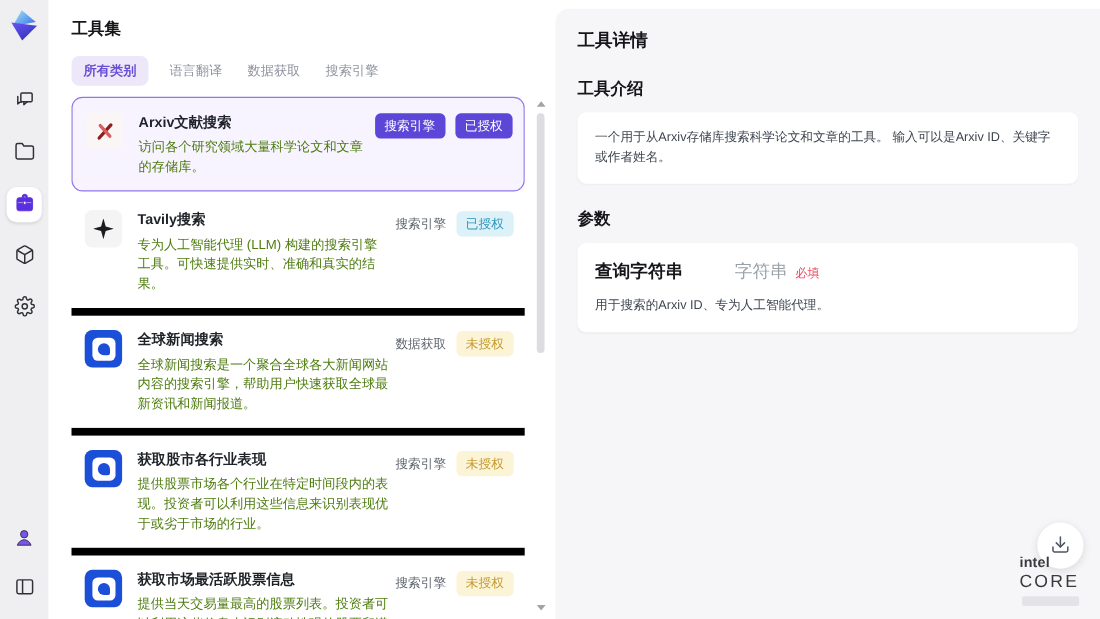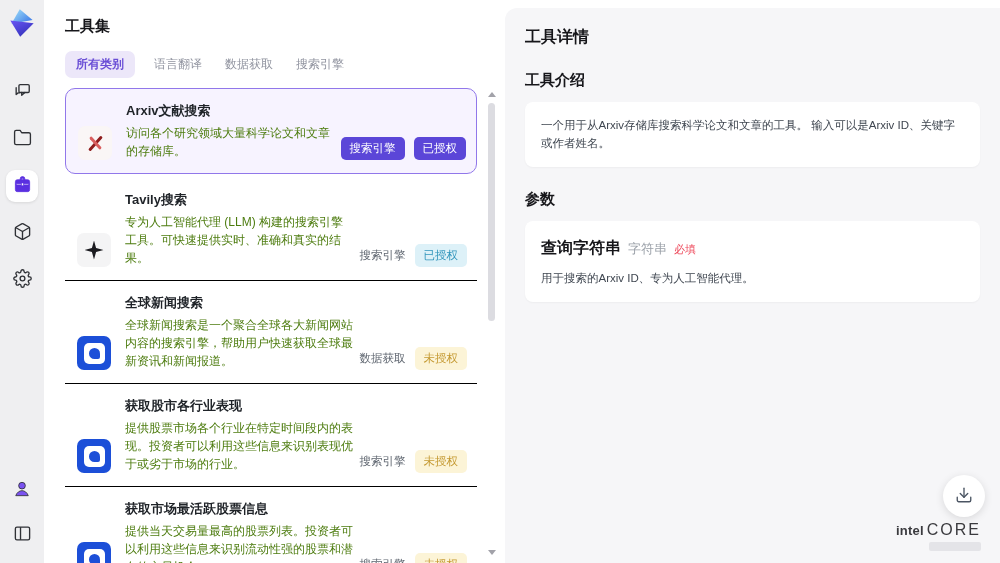--- a/index.html
+++ b/index.html
@@ -21,22 +21,22 @@
 
   
   .list-panel { width:461px; flex:none; position:relative; padding:17px 28px 0 21px; overflow:hidden; }
   .page-title { font-size:15px; font-weight:700; color:#16161a; }
   .tabs { display:flex; align-items:center; gap:15px; margin:15px 0 10px; }
   .tab { border:none; background:transparent; font-size:12px; color:#9194a0;
     padding:5px 4px; cursor:pointer; border-radius:7px; font-family:inherit; white-space:nowrap; }
   .tab.active { background:#ece7f9; color:#6a4fd6; padding:5px 11px; font-weight:600; }
 
   .tool-list { width:412px; }
-  .tool-card { display:flex; align-items:flex-end; padding:13px 10px 13px 12px; cursor:pointer; }
-  .tool-card:not(.active) { border-bottom:1px solid #000000; }
+  .tool-card { display:flex; align-items:flex-start; padding:13px 10px 13px 12px; cursor:pointer; }
+  .tool-card:not(.active) { border-bottom:7px solid #000000; }
   .tool-card.active { border:1.5px solid #9177ea; background:#f7f3ff; border-radius:10px; margin-bottom:4px; }
   .tool-icon { position:relative; width:34px; height:34px; border-radius:7px; flex:none;
     display:flex; align-items:center; justify-content:center; margin-right:14px; }
   .tool-text { flex:1; max-width:274px; padding-right:6px; }
   .tool-name { font-size:13px; font-weight:700; color:#1f2328; line-height:18px; }
   .tool-desc { font-size:12px; color:#4d7c0f; line-height:18px; margin-top:4px; }
   .tool-badges { margin-left:auto; display:flex; gap:9px; align-items:center; flex:none; padding-top:1px; }
   .badge { font-size:11.5px; border-radius:5px; white-space:nowrap; }
   .badge-solid  { background:#5b46d8; color:#fff; padding:4px 9px; }
   .badge-plain  { color:#5f6670; padding:4px 0; }
@@ -68,30 +68,30 @@
 
   
   .detail-panel { flex:1; background:#f6f6f8; margin-top:8px; border-radius:12px 0 0 0;
     padding:19px 20px; position:relative; }
   .detail-title { font-size:16px; font-weight:700; color:#16161a; }
   .section-heading { font-size:15px; font-weight:700; color:#16161a; margin-top:23px; }
   .detail-box { background:#fff; border-radius:8px; padding:14px 16px; margin-top:12px;
     font-size:11.5px; color:#3f4650; line-height:1.6; box-shadow:0 1px 2px rgba(0,0,0,.04); }
   .param-line { display:flex; align-items:baseline; gap:7px; }
   .param-name { font-size:16px; font-weight:700; color:#16161a; }
-  .param-type { font-size:13px; color:#9aa0a8; }
+  .param-type { font-size:16px; color:#9aa0a8;margin-left:40px; }
   .param-required { font-size:11px; color:#ee4a5c; }
   .param-desc { margin-top:9px; font-size:11.5px; color:#3f4650; }
 
   
   .download-fab { position:absolute; right:15px; bottom:46px; width:42px; height:42px;
     border-radius:50%; background:#fff; border:none; cursor:pointer;
     box-shadow:0 2px 8px rgba(0,0,0,.12); display:flex; align-items:center; justify-content:center; }
   .brand { position:absolute; right:19px; bottom:12px; text-align:right; color:#3a3a3e; }
-  .brand-row { display:flex; align-items:baseline; gap:3px; justify-content:flex-end; }
+  .brand-row { display:flex; align-items:baseline; gap:3px; justify-content:flex-end;flex-direction:column; }
   .brand-intel { font-size:13px; font-weight:700; letter-spacing:.2px; }
   .brand-core { font-size:16px; font-weight:300; letter-spacing:2px; text-transform:uppercase; }
   .brand-sub { height:9px; width:52px; background:#e4e4e8; border-radius:2px; margin:3px 0 0 auto; }
 </style>
 </head>
 <body>
 
 <div class="app">
 
   <aside class="sidebar">

